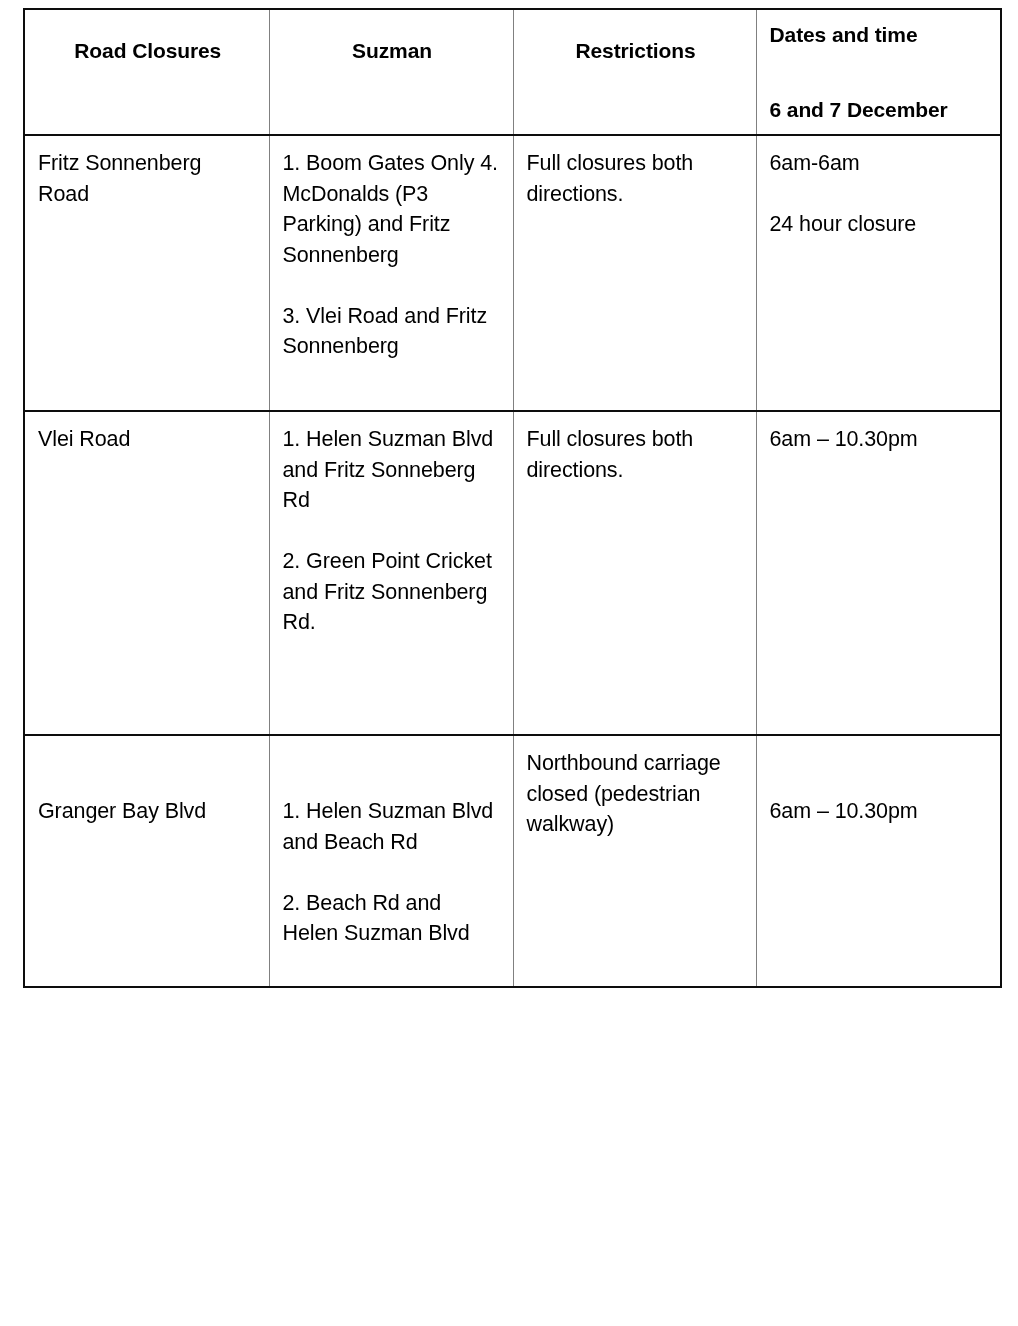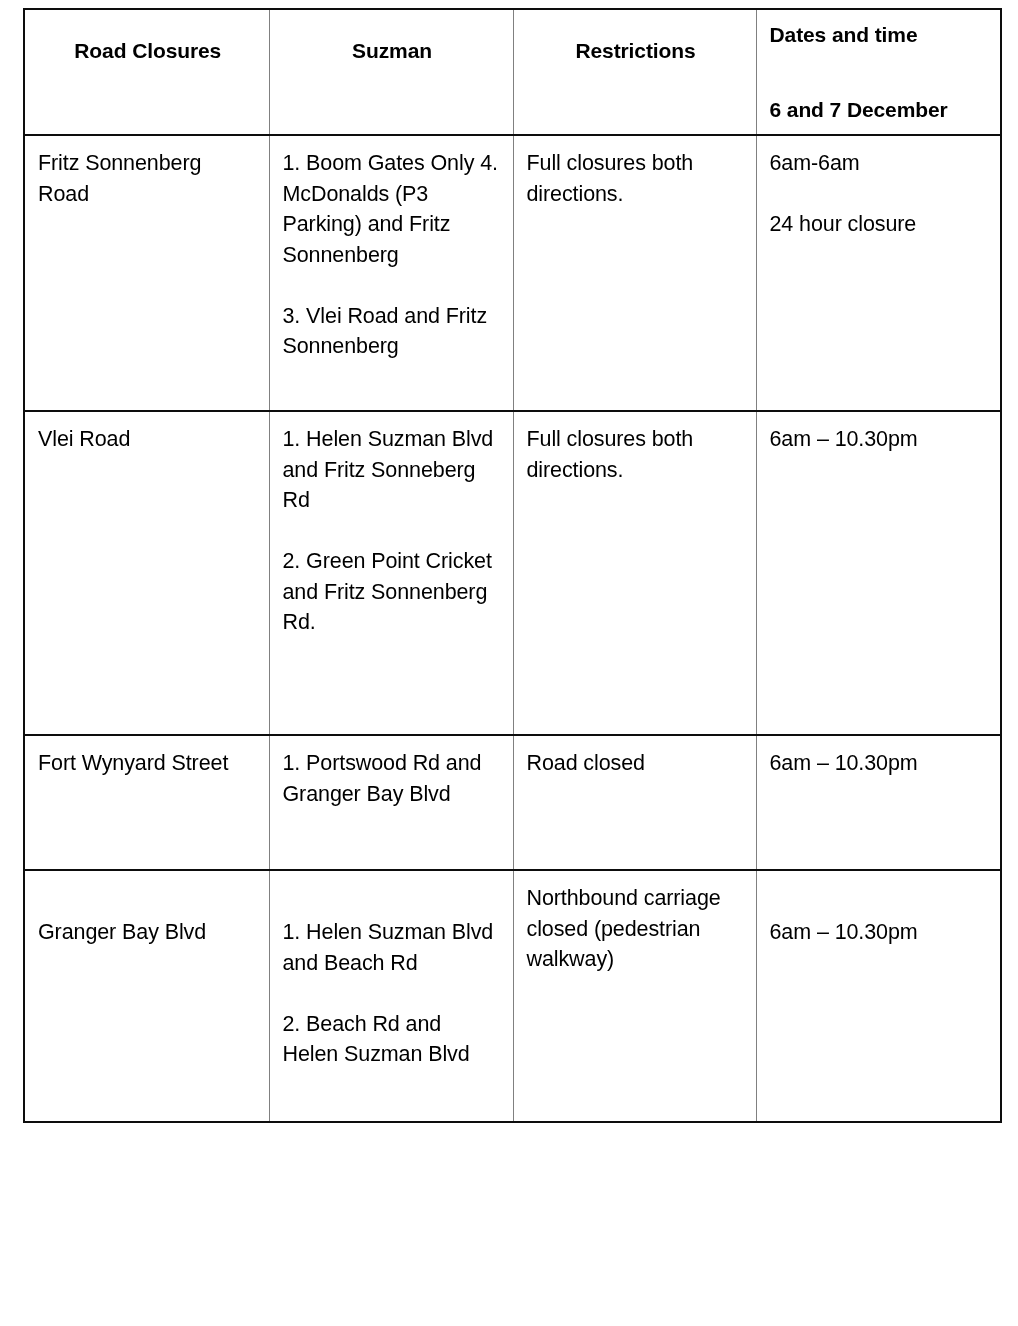--- a/index.html
+++ b/index.html
@@ -61,21 +61,21 @@
     word-wrap: break-word;
     border-radius: 28px;
   }
   .cell p {
     margin: 0;
   }
   .cell p.gap {
     margin-top: 30.5px;
   }
   .cell.lead {
-    padding-top: 46px;
+    padding-top: 60px;
   }
 
   thead th .cell {
     font-weight: bold;
     font-size: 21px;
     line-height: 29px;
   }
   th.center .cell {
     text-align: center;
     padding-top: 26px;
@@ -180,42 +180,20 @@
               <p>Full closures both directions.</p>
             </div>
         </td>
         <td>
           <div class="cell">
               <p>6am – 10.30pm</p>
             </div>
         </td>
       </tr>
 
-      <tr class="r4">
-        <td>
-          <div class="cell">
-              <p>Fort Wynyard Street</p>
-            </div>
-        </td>
-        <td>
-          <div class="cell">
-              <p>1. Portswood Rd and Granger Bay Blvd</p>
-            </div>
-        </td>
-        <td>
-          <div class="cell">
-              <p>Road closed</p>
-            </div>
-        </td>
-        <td>
-          <div class="cell">
-              <p>6am – 10.30pm</p>
-            </div>
-        </td>
-      </tr>
 
       <tr class="r5">
         <td>
           <div class="cell lead">
               <p>Granger Bay Blvd</p>
             </div>
         </td>
         <td>
           <div class="cell lead">
             <p>1. Helen Suzman Blvd and Beach Rd</p>

